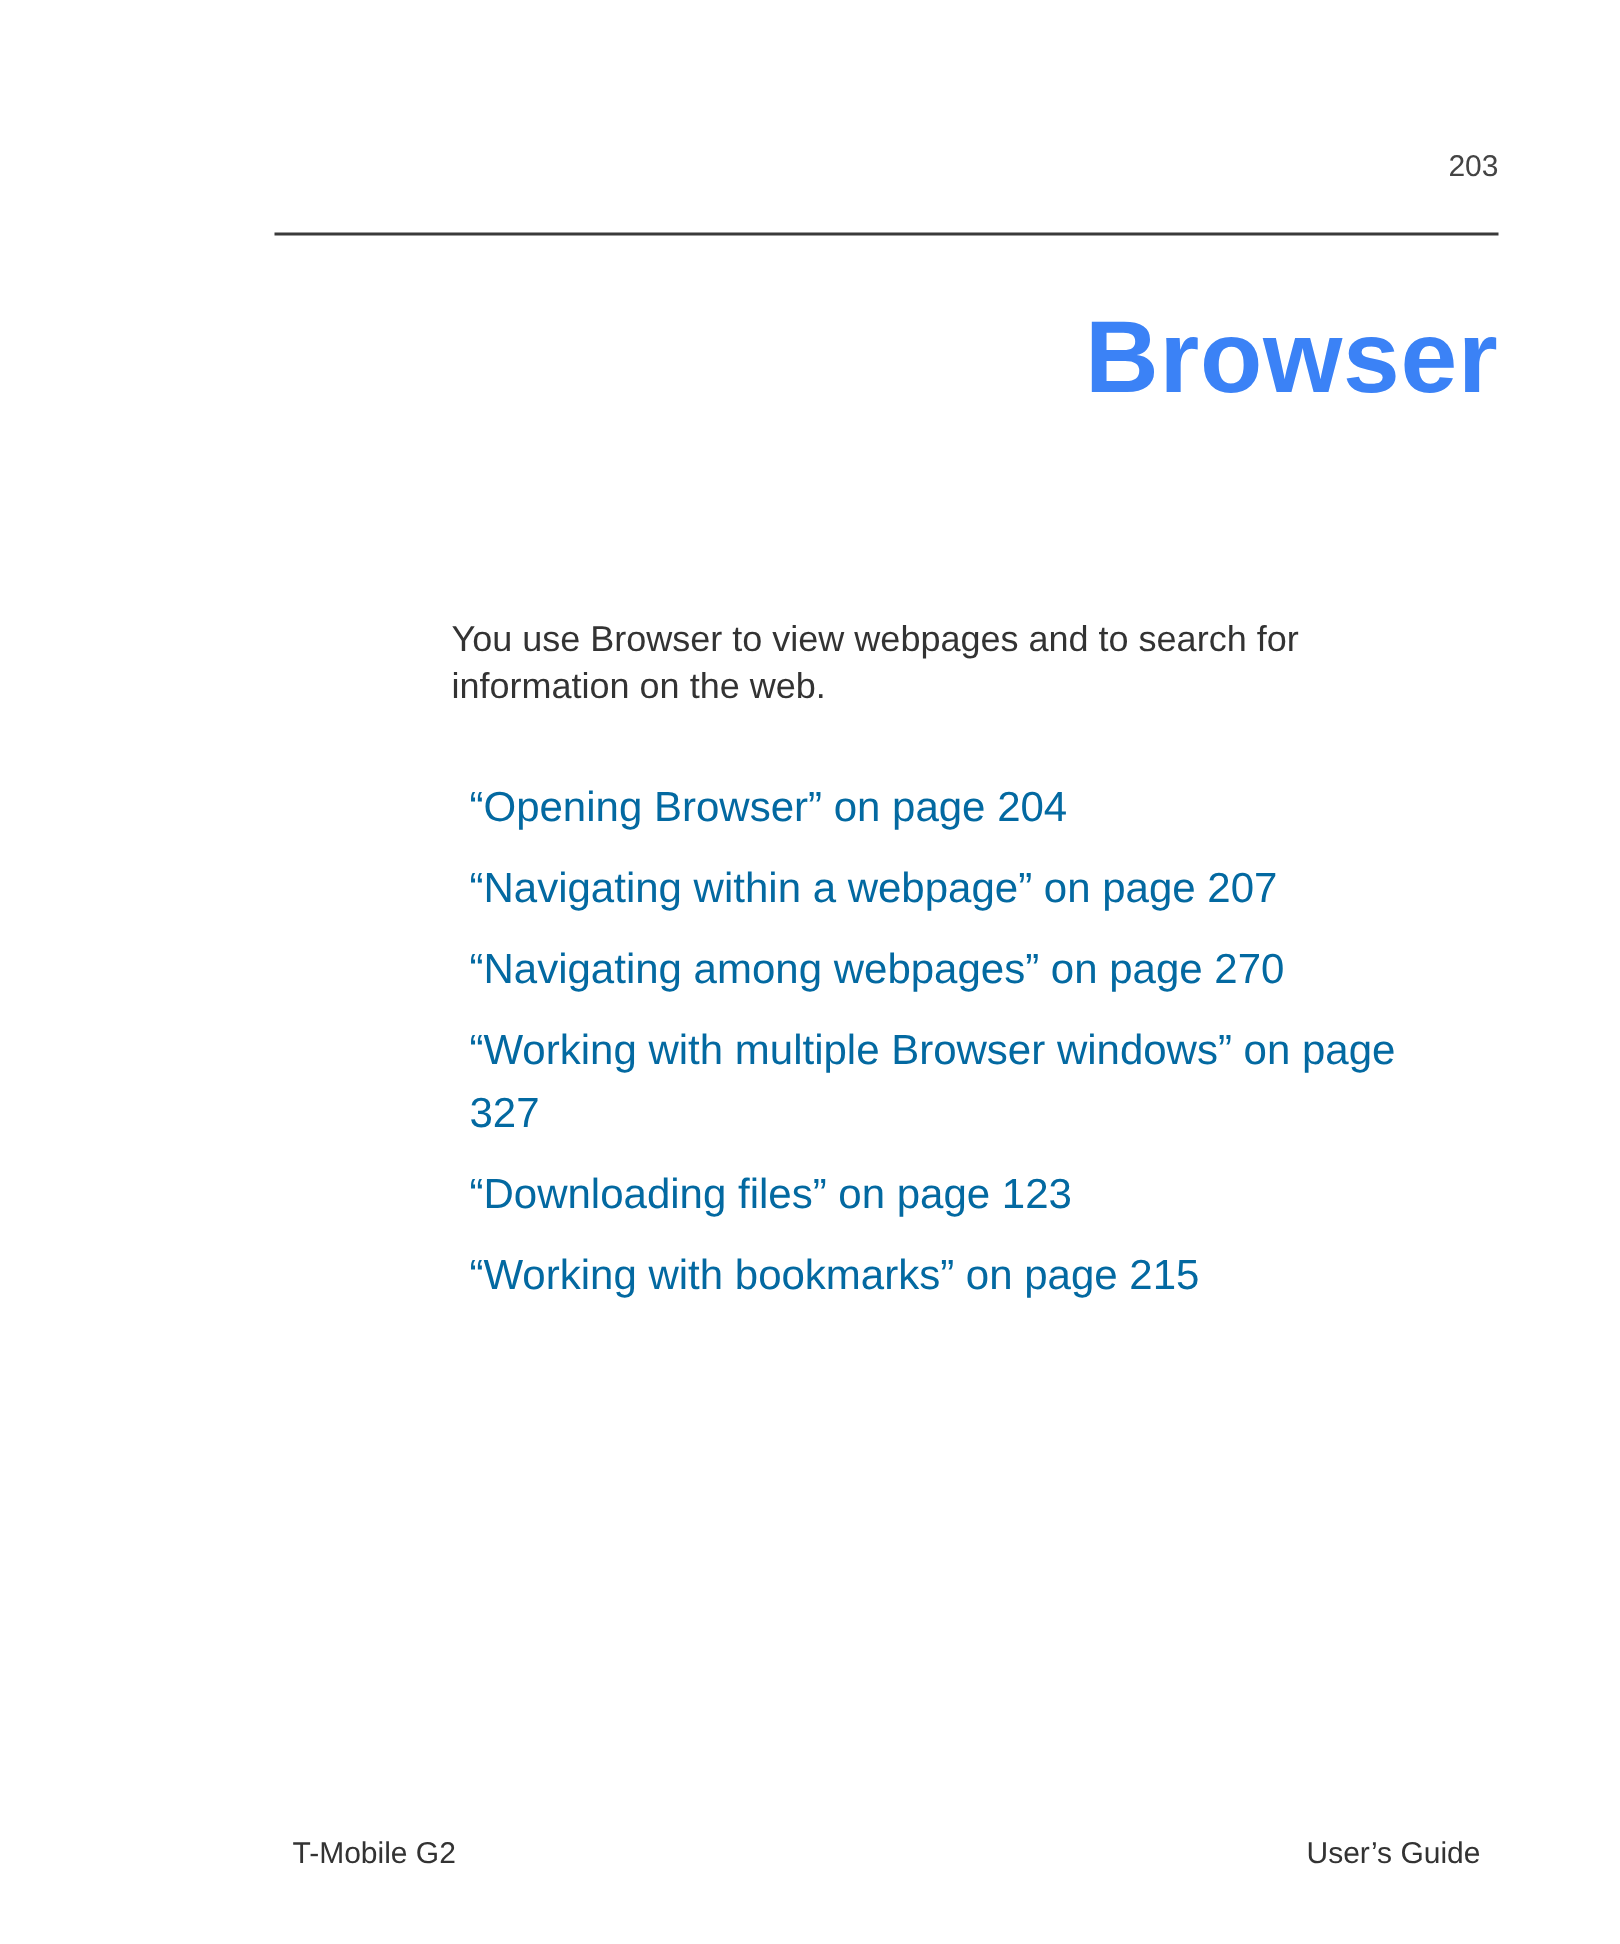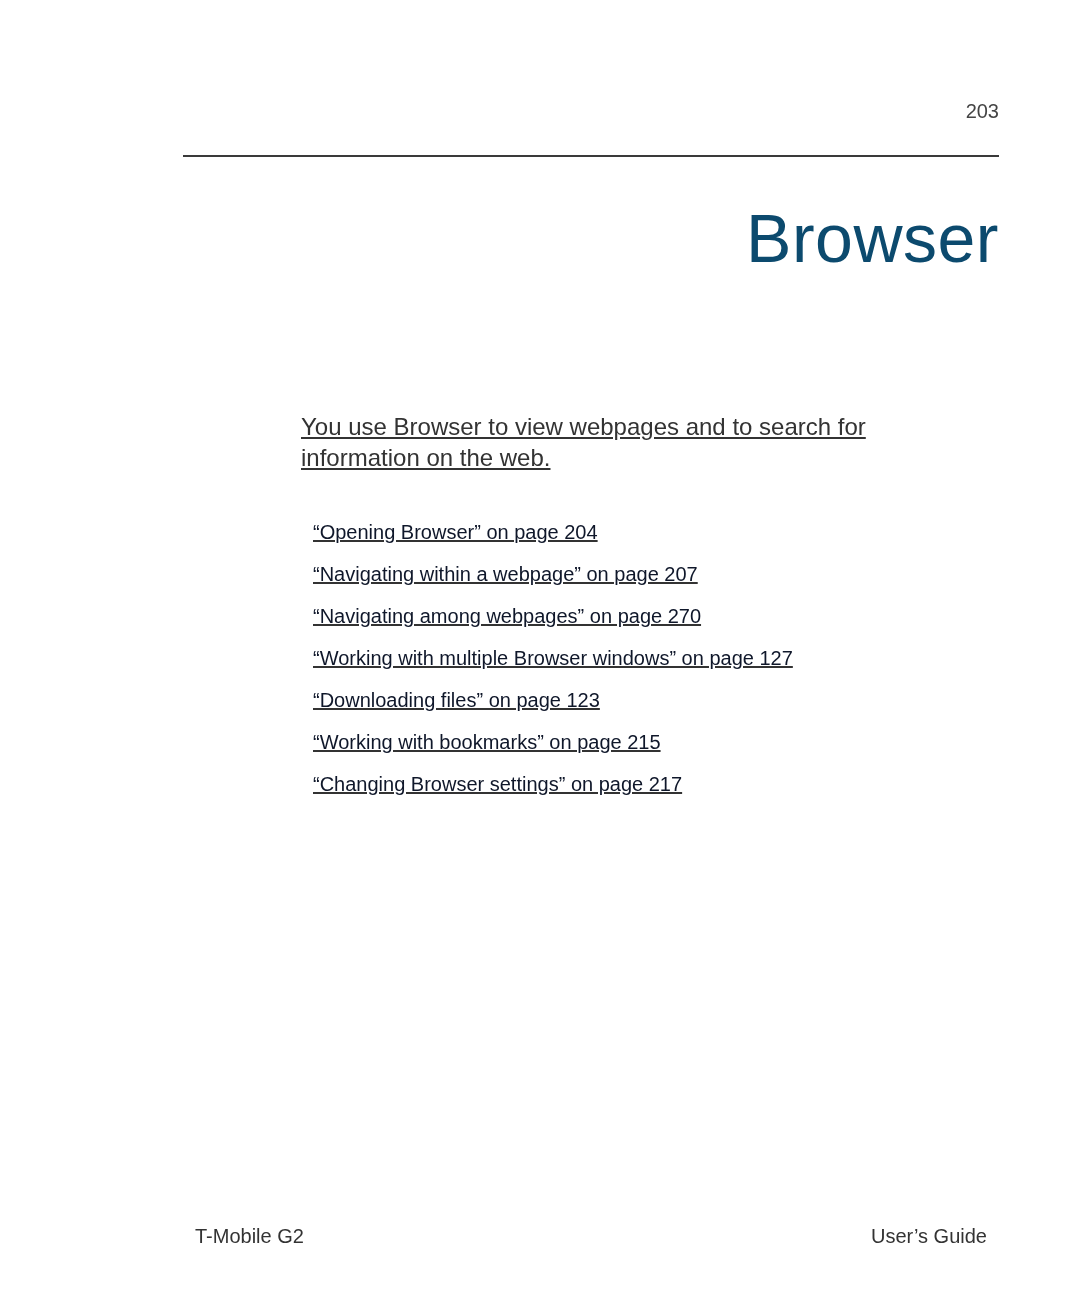--- a/index.html
+++ b/index.html
@@ -29,49 +29,48 @@
       padding-bottom: 8px;
     }
     .horizontal-rule {
       border: none;
       border-top: 2px solid #3a3a3a;
       margin-bottom: 30px;
     }
     .chapter-title {
       text-align: right;
       font-size: 68px;
-      font-weight: 400;
-      color: #0c4a6e;
+      font-weight: 700;
+      color: #3b82f6;
       letter-spacing: 0.5px;
       margin-bottom: 110px;
     }
     .content {
       padding-left: 106px;
       padding-right: 30px;
       flex: 1;
-      text-decoration: underline;
     }
     .intro-text {
       font-size: 24px;
       line-height: 1.3;
       color: #333;
       margin-bottom: 44px;
     }
     .section-heading {
       font-size: 28px;
       font-weight: 400;
       color: #333;
       margin-bottom: 12px;
     }
     .toc-list {
       list-style: none;
     }
     .toc-item {
-      font-size: 20px;
-      color: #0f172a;
+      font-size: 28px;
+      color: #0369a1;
       line-height: 1.5;
       margin-bottom: 4px;
     }
     .footer {
       display: flex;
       justify-content: space-between;
       font-size: 20px;
       color: #333;
       padding-top: 20px;
     }
@@ -82,23 +81,22 @@
 <div class="page">
   <div class="page-number-top">203</div>
   <hr class="horizontal-rule">
   <h1 class="chapter-title">Browser</h1>
   <div class="content">
     <p class="intro-text">You use Browser to view webpages and to search for information on the web.</p>
     <ul class="toc-list">
       <li class="toc-item">“Opening Browser” on page 204</li>
       <li class="toc-item">“Navigating within a webpage” on page 207</li>
       <li class="toc-item">“Navigating among webpages” on page 270</li>
-      <li class="toc-item">“Working with multiple Browser windows” on page 127</li>
+      <li class="toc-item">“Working with multiple Browser windows” on page 327</li>
       <li class="toc-item">“Downloading files” on page 123</li>
       <li class="toc-item">“Working with bookmarks” on page 215</li>
-      <li class="toc-item">“Changing Browser settings” on page 217</li>
     </ul>
   </div>
   <div class="footer">
     <span>T-Mobile G2</span>
     <span>User’s Guide</span>
   </div>
 </div>
 
 </body></html>

